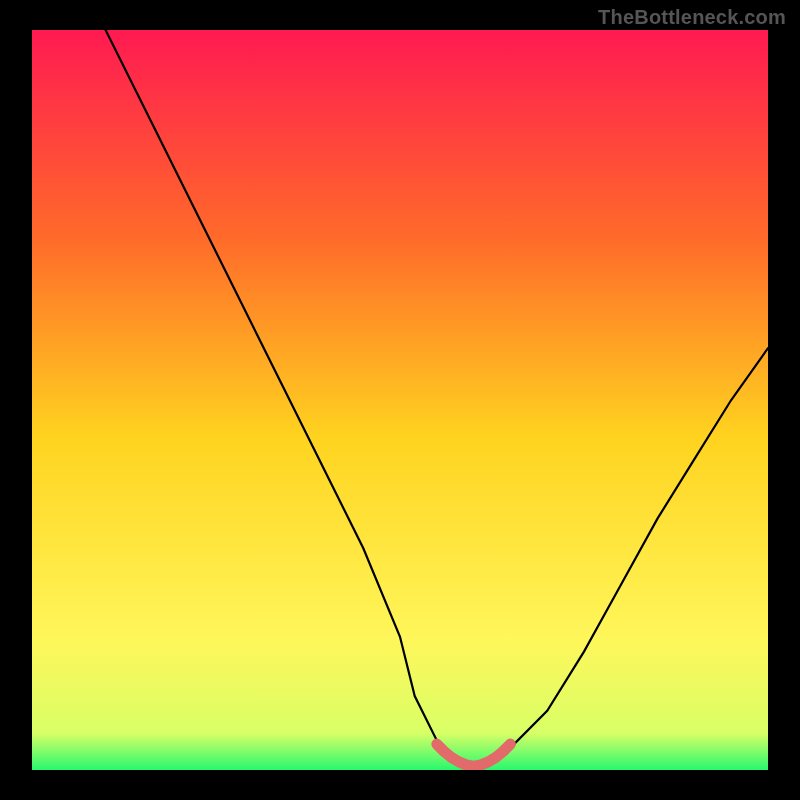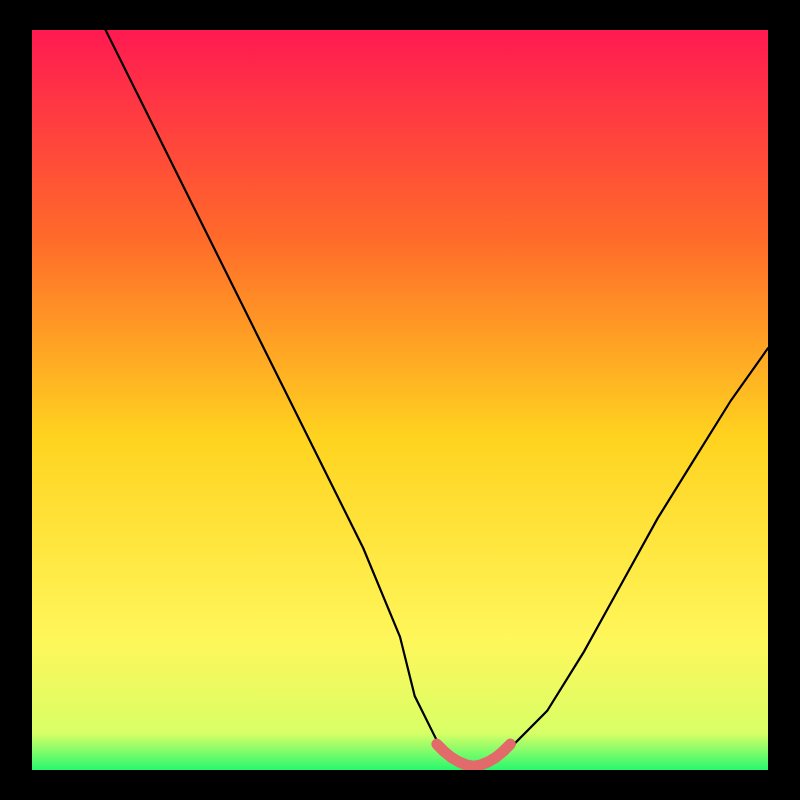--- a/index.html
+++ b/index.html
@@ -38,20 +38,21 @@
   .plot svg {
     display: block;
     width: 100%;
     height: 100%;
   }
 </style>
 </head>
 <body>
 
 <div class="frame">
+  <div class="watermark">TheBottleneck.com</div>
 
   <div class="plot">
     <svg viewBox="0 0 736 740" preserveAspectRatio="none">
       <defs>
         <linearGradient id="bg-grad" x1="0" y1="0" x2="0" y2="1">
           <stop id="g0" offset="0%" stop-color="#ff1a51"></stop>
           <stop id="g1" offset="28%" stop-color="#ff6a2a"></stop>
           <stop id="g2" offset="55%" stop-color="#ffd31f"></stop>
           <stop id="g3" offset="82%" stop-color="#fff65a"></stop>
           <stop id="g4" offset="95%" stop-color="#d9ff66"></stop>

